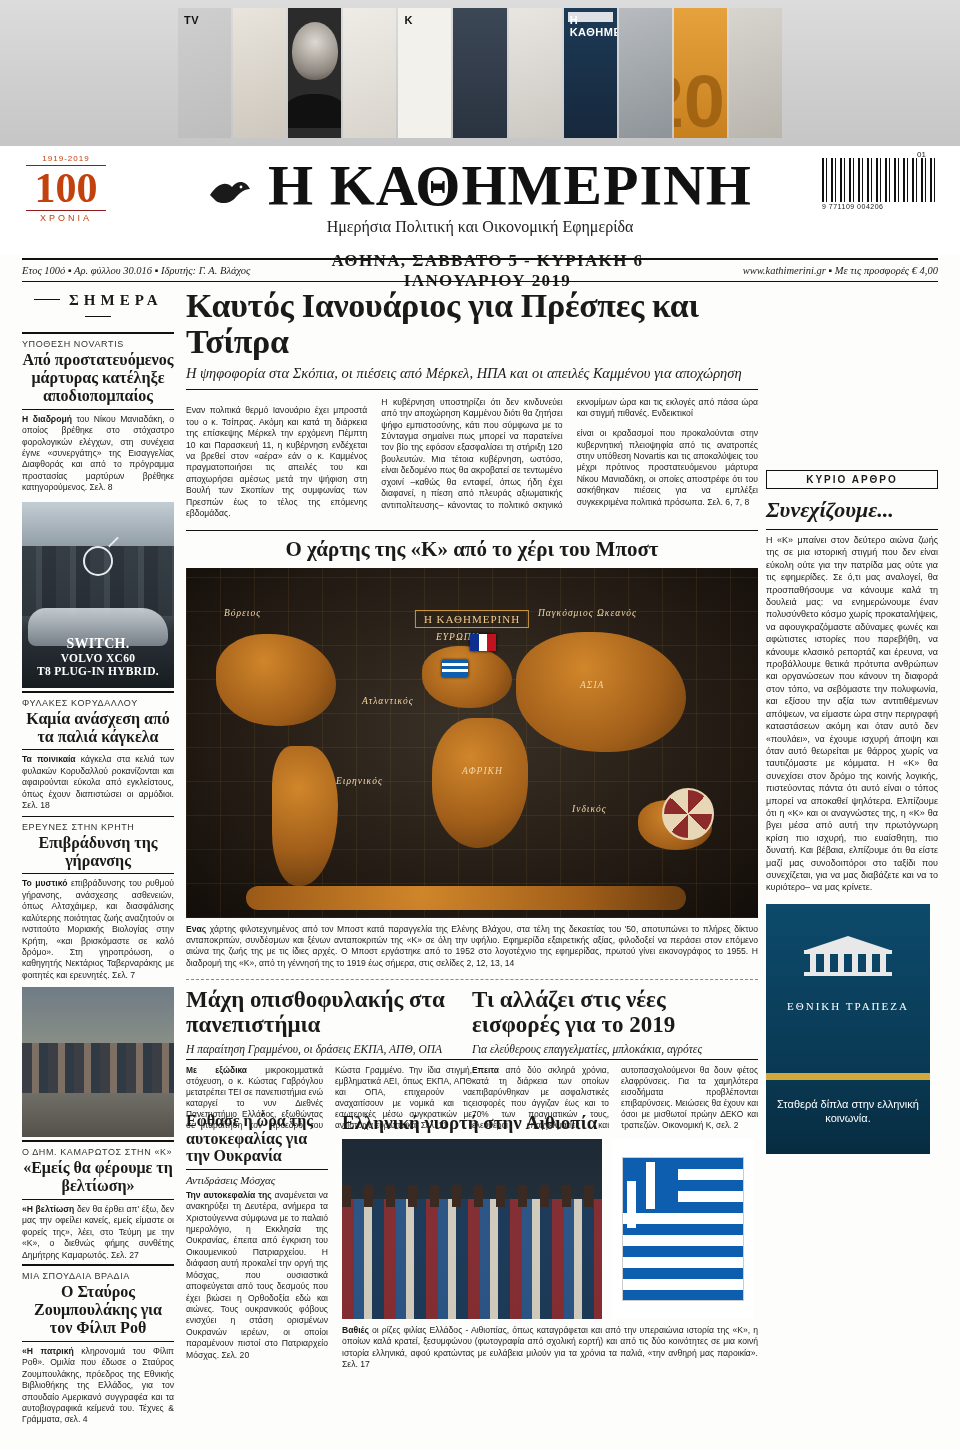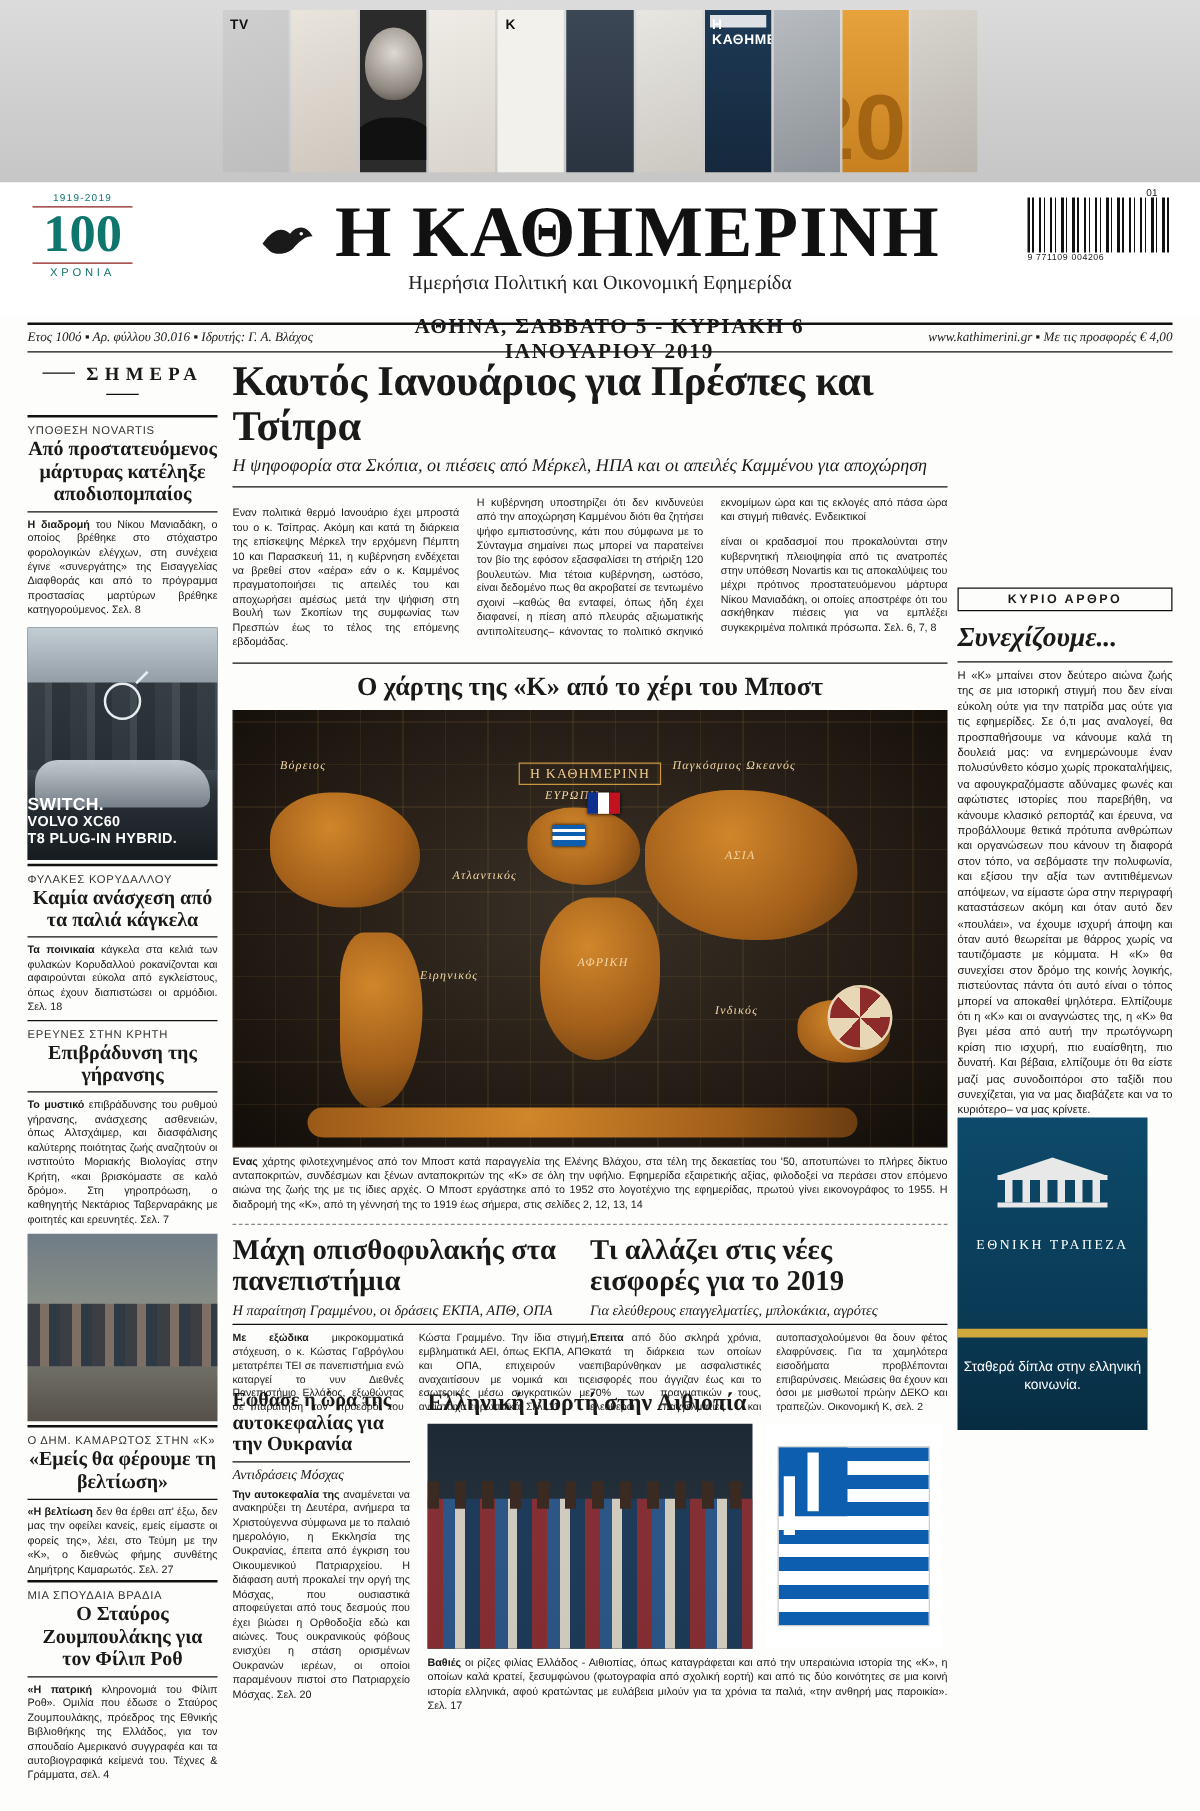--- a/index.html
+++ b/index.html
@@ -56,21 +56,21 @@
   .m8 .masthead-mini {
     position:absolute; left:4px; top:4px; right:4px; height:10px;
     background:#fff; opacity:.85;
   }
 
   
   .masthead {
     position:absolute; left:0; top:146px; width:960px; height:108px; background:#fff;
   }
   .anniv {
-    position:absolute; left:22px; top:8px; width:88px; text-align:center; color:#0f766e;
+    position:absolute; left:22px; top:8px; width:88px; text-align:center; color:#c2410c;
   }
   .anniv .years { font-size:8px; letter-spacing:1px; font-family:"Liberation Sans",sans-serif; }
   .anniv .hundred { font-size:42px; line-height:40px; font-weight:bold; font-family:"Liberation Serif",serif; }
   .anniv .chronia { font-size:9px; letter-spacing:3px; font-family:"Liberation Sans",sans-serif; }
   .anniv hr { border:0; border-top:1px solid #8f1d1d; margin:2px 4px; }
 
   .title-wrap { position:absolute; left:0; top:6px; width:960px; text-align:center; }
   .paper-title {
     font-size:58px; letter-spacing:1px; font-weight:bold; color:#111;
     font-family:"Liberation Serif", serif; display:inline-block;
@@ -125,22 +125,22 @@
   .ad-volvo .bldg { position:absolute; bottom:72px; width:100%; height:70px;
     background:repeating-linear-gradient(90deg,#2c343a 0 14px,#3a434a 14px 20px,#232a30 20px 34px); opacity:.9;}
   .ad-volvo .car { position:absolute; left:6px; bottom:42px; width:140px; height:38px;
     background:linear-gradient(180deg,#cfd6db,#7d878f); border-radius:18px 26px 8px 8px; opacity:.92;}
   .ad-volvo .logo {
     position:absolute; left:50%; top:44px; transform:translateX(-50%);
     width:30px; height:30px; border:2px solid #e7ecef; border-radius:50%;
   }
   .ad-volvo .logo:after{ content:""; position:absolute; right:-9px; top:-7px; width:13px; height:2px; background:#e7ecef; transform:rotate(-45deg);}
   .ad-volvo .txt {
-    position:absolute; left:0; bottom:10px; width:100%; color:#fff;
-    font-family:Liberation Sans, sans-serif; font-weight:bold; font-size:14px; line-height:1.12; letter-spacing:.3px;
+    position:absolute; left:0; bottom:10px; width:100%; text-align:center; color:#fff;
+    font-family:Liberation Serif, serif; font-weight:bold; font-size:14px; line-height:1.12; letter-spacing:.3px;
   }
   .ad-volvo .txt small { display:block; font-size:11.5px; font-weight:bold; }
 
   .photo-crete {
     width:152px; height:150px; margin-top:6px;
     background:linear-gradient(180deg,#6f7c86 0%, #8a8f86 40%, #55504a 100%);
     position:relative; overflow:hidden;
   }
   .photo-crete .band { position:absolute; left:0; right:0; top:56px; height:50px;
     background:repeating-linear-gradient(90deg,#3b3f45 0 10px,#7d6f63 10px 17px,#2f3a44 17px 26px);}
@@ -204,21 +204,21 @@
   .flagpanel .gr { position:absolute; inset:18px 10px 18px 10px;
     background:repeating-linear-gradient(180deg,#0d5eaf 0 11px,#fff 11px 22px); border:1px solid #ccc;}
   .flagpanel .gr:before{ content:""; position:absolute; left:0; top:0; width:55px; height:55px; background:#0d5eaf;}
   .flagpanel .gr:after{ content:""; position:absolute; left:23px; top:4px; width:9px; height:47px; background:#fff;
     box-shadow:-19px 19px 0 0 #fff, 0 0 0 0 #fff;}
 
   
   .kyrio { border:1px solid #111; text-align:center; font-size:10px; font-weight:bold; letter-spacing:2px; padding:3px 0; font-family:"Liberation Sans",sans-serif;}
   .synech { font-size:22px; font-style:italic; font-weight:bold; margin:8px 0 4px; border-bottom:1px solid #111; padding-bottom:6px;}
   .editorial { font-size:9px; line-height:1.38; text-align:justify; font-family:"Liberation Sans",sans-serif;}
-  .ad-bank { width:152px; height:250px; background:linear-gradient(180deg,#0d4a6b,#0a3b56 60%,#072c41);
+  .ad-bank { margin-top:10px; width:164px; height:250px; background:linear-gradient(180deg,#0d4a6b,#0a3b56 60%,#072c41);
     position:relative; color:#fff; text-align:center; }
   .ad-bank .bldg2 { position:absolute; left:50%; top:30px; transform:translateX(-50%); width:96px; height:44px;}
   .ad-bank .name { position:absolute; left:0; right:0; top:96px; font-size:11px; letter-spacing:2px; }
   .ad-bank .tag { position:absolute; left:0; right:0; bottom:28px; font-size:11px; line-height:1.3; font-family:"Liberation Sans",sans-serif;}
   .ad-bank .stripe { position:absolute; left:0; right:0; bottom:74px; height:7px; background:#e8b53a; opacity:.9;}
 
   .secnote { font-size:8.6px; line-height:1.33; text-align:justify; font-family:"Liberation Sans",sans-serif; }
 </style>
 </head>
 <body>

